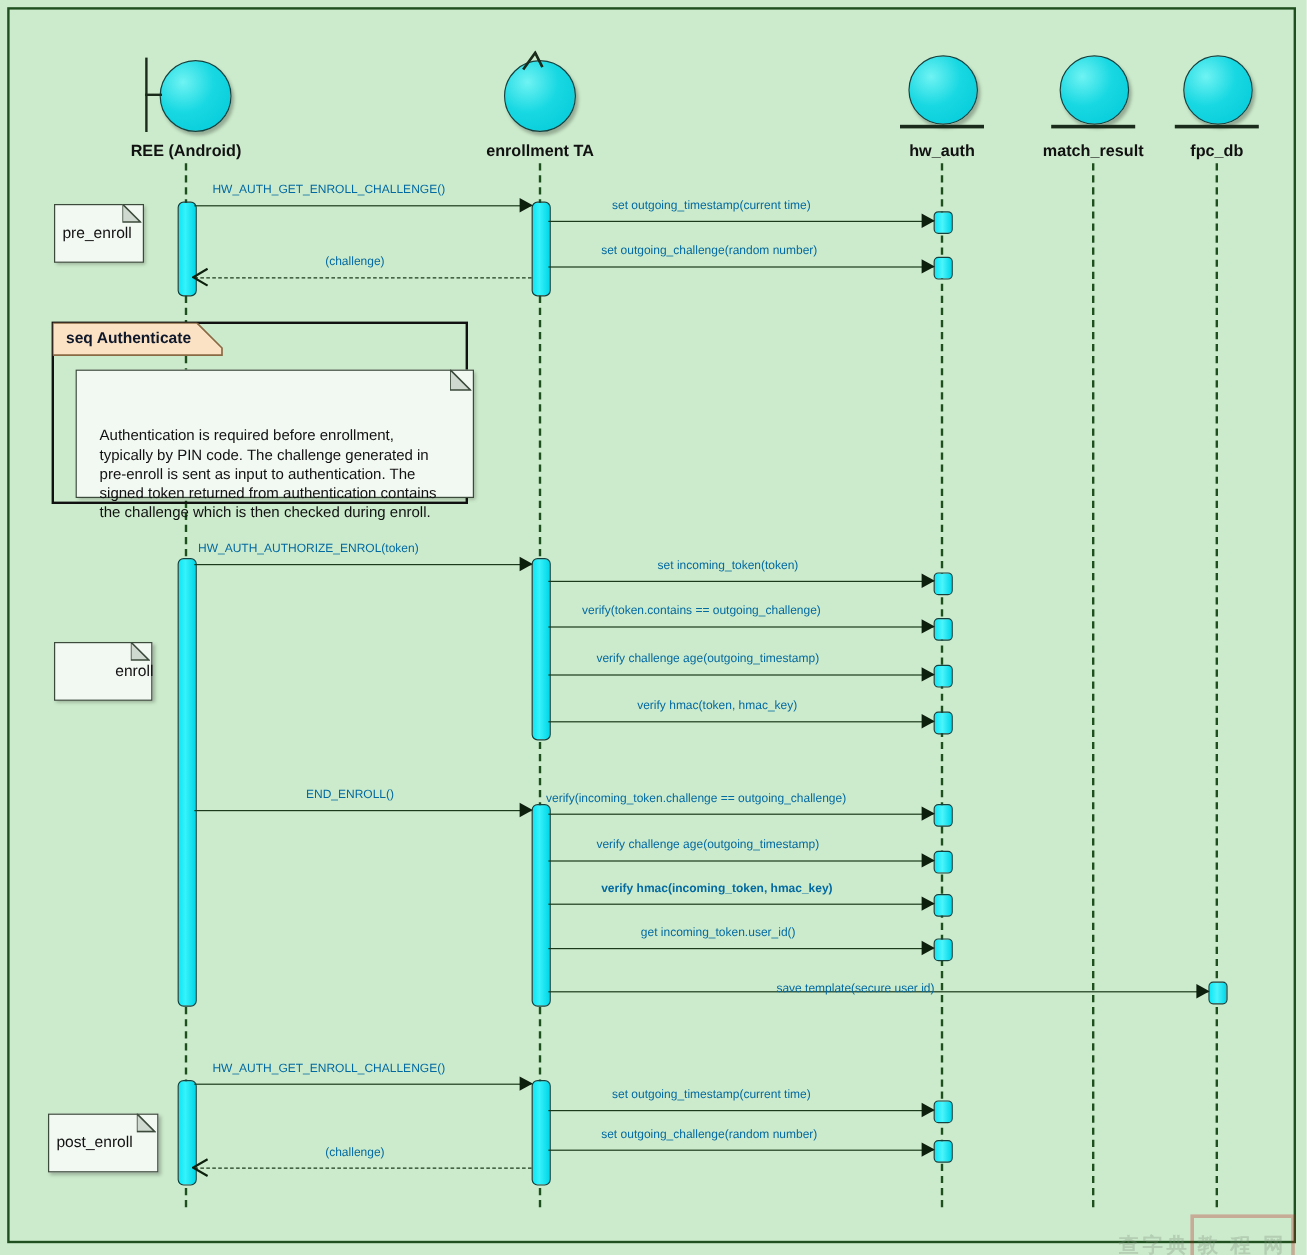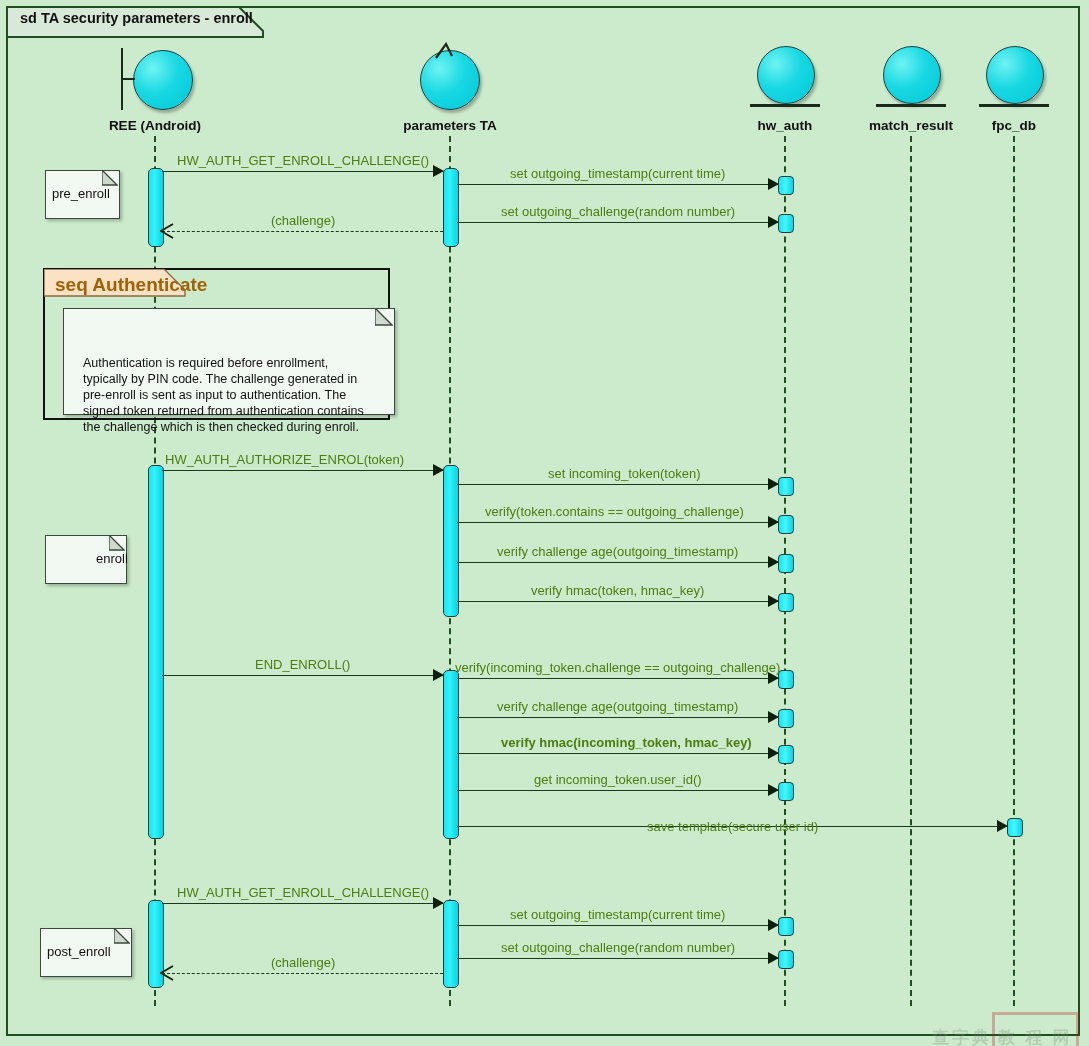--- a/index.html
+++ b/index.html
@@ -19,62 +19,56 @@
   
   .act{position:absolute;background:#00E5F2;border:1.6px solid #15413f;border-radius:5px;
       background:linear-gradient(90deg,#0FE7F5 0%,#36F2FA 40%,#00D6E8 100%);}
   .actsm{position:absolute;width:14px;height:17px;border-radius:4px;border:1.6px solid #15413f;
       background:linear-gradient(90deg,#0FE7F5 0%,#4BF4FB 45%,#00D6E8 100%);}
   
   .msg{position:absolute;height:0;border-top:1.6px solid #1b3a1b;}
   .msg-dash{position:absolute;height:0;border-top:1.8px dashed #1b3a1b;}
   .arrowhead{position:absolute;width:0;height:0;border-top:6px solid transparent;
      border-bottom:6px solid transparent;border-left:11px solid #0d1f0d;}
-  .mlabel{position:absolute;font-size:13px;color:#4d7c0f;white-space:nowrap;}
+  .mlabel{position:absolute;font-size:10px;color:#0369a1;white-space:nowrap;}
   
   .note{position:absolute;background:#F2F8F2;border:1.6px solid #3b4a3b;box-shadow:2px 2px 3px rgba(0,0,0,.25);}
   .note-txt{position:absolute;font-size:12.5px;color:#111;line-height:1.28;}
   
   .frag{position:absolute;border:2px solid #111;box-sizing:border-box;}
-  .fragtab-text{position:absolute;font-size:19px;font-weight:bold;color:#a16207;white-space:nowrap;}
+  .fragtab-text{position:absolute;font-size:13px;font-weight:bold;color:#0f172a;white-space:nowrap;}
   
   .wm{position:absolute;opacity:.30;}
   .wm-cn{font-size:17px;font-weight:bold;color:#7a8a7a;letter-spacing:3px;}
   .wm-sub{font-size:8.5px;color:#8a9a8a;letter-spacing:1px;}
   .wm-box{display:inline-block;border:3px solid #b91c1c;padding:11px 3px;font-family:Liberation Serif, serif;}
 </style>
 </head>
 <body>
 
 <div id="stage">
   <div id="frame"></div>
 
-  <div class="frame-tab-wrap">
-    <svg class="tabsvg" width="258" height="32" viewBox="0 0 258 32">
-      <path d="M1,1 L233,1 L257,25 L257,31 L1,31 Z" fill="#D9E9D9" stroke="#1F4F1F" stroke-width="2"></path>
-    </svg>
-    <div class="tabtext">sd TA security parameters - enroll</div>
-  </div>
 
   <div id="layer">
       <div class="lifeline" style="left: 154px; top: 136px; height: 870px;"></div>
       <div style="position: absolute; left: 115px; top: 42px; width: 80px; height: 70px;">
         <div class="circ" style="left: 18px; top: 8px; width: 58px; height: 58px;"></div>
         <div class="bline" style="left: 6px; top: 6px; width: 2px; height: 62px;"></div>
         <div class="bline" style="left: 6px; top: 36px; width: 14px; height: 2px;"></div>
       </div>
       <div class="head-label" style="left: 65px; top: 118px; width: 180px;">REE (Android)</div>
       <div class="lifeline" style="left: 449px; top: 136px; height: 870px;"></div>
       <div style="position: absolute; left: 410px; top: 42px; width: 80px; height: 70px;">
         <div class="circ" style="left: 10px; top: 8px; width: 58px; height: 58px;"></div>
         <svg width="40" height="24" style="position: absolute; left: 24px; top: 0px;">
           <path d="M2,16 L12,2 L18,14" fill="none" stroke="#1b2b1b" stroke-width="2.2"></path>
         </svg>
       </div>
-      <div class="head-label" style="left: 360px; top: 118px; width: 180px;">parameters TA</div>
+      <div class="head-label" style="left: 360px; top: 118px; width: 180px;">enrollment TA</div>
       <div class="lifeline" style="left: 784px; top: 136px; height: 870px;"></div>
       <div style="position: absolute; left: 745px; top: 42px; width: 80px; height: 70px;">
         <div class="circ" style="left: 12px; top: 4px; width: 56px; height: 56px;"></div>
         <div class="bline" style="left: 5px; top: 62px; width: 70px; height: 2.5px;"></div>
       </div>
       <div class="head-label" style="left: 695px; top: 118px; width: 180px;">hw_auth</div>
       <div class="lifeline" style="left: 910px; top: 136px; height: 870px;"></div>
       <div style="position: absolute; left: 871px; top: 42px; width: 80px; height: 70px;">
         <div class="circ" style="left: 12px; top: 4px; width: 56px; height: 56px;"></div>
         <div class="bline" style="left: 5px; top: 62px; width: 70px; height: 2.5px;"></div>

